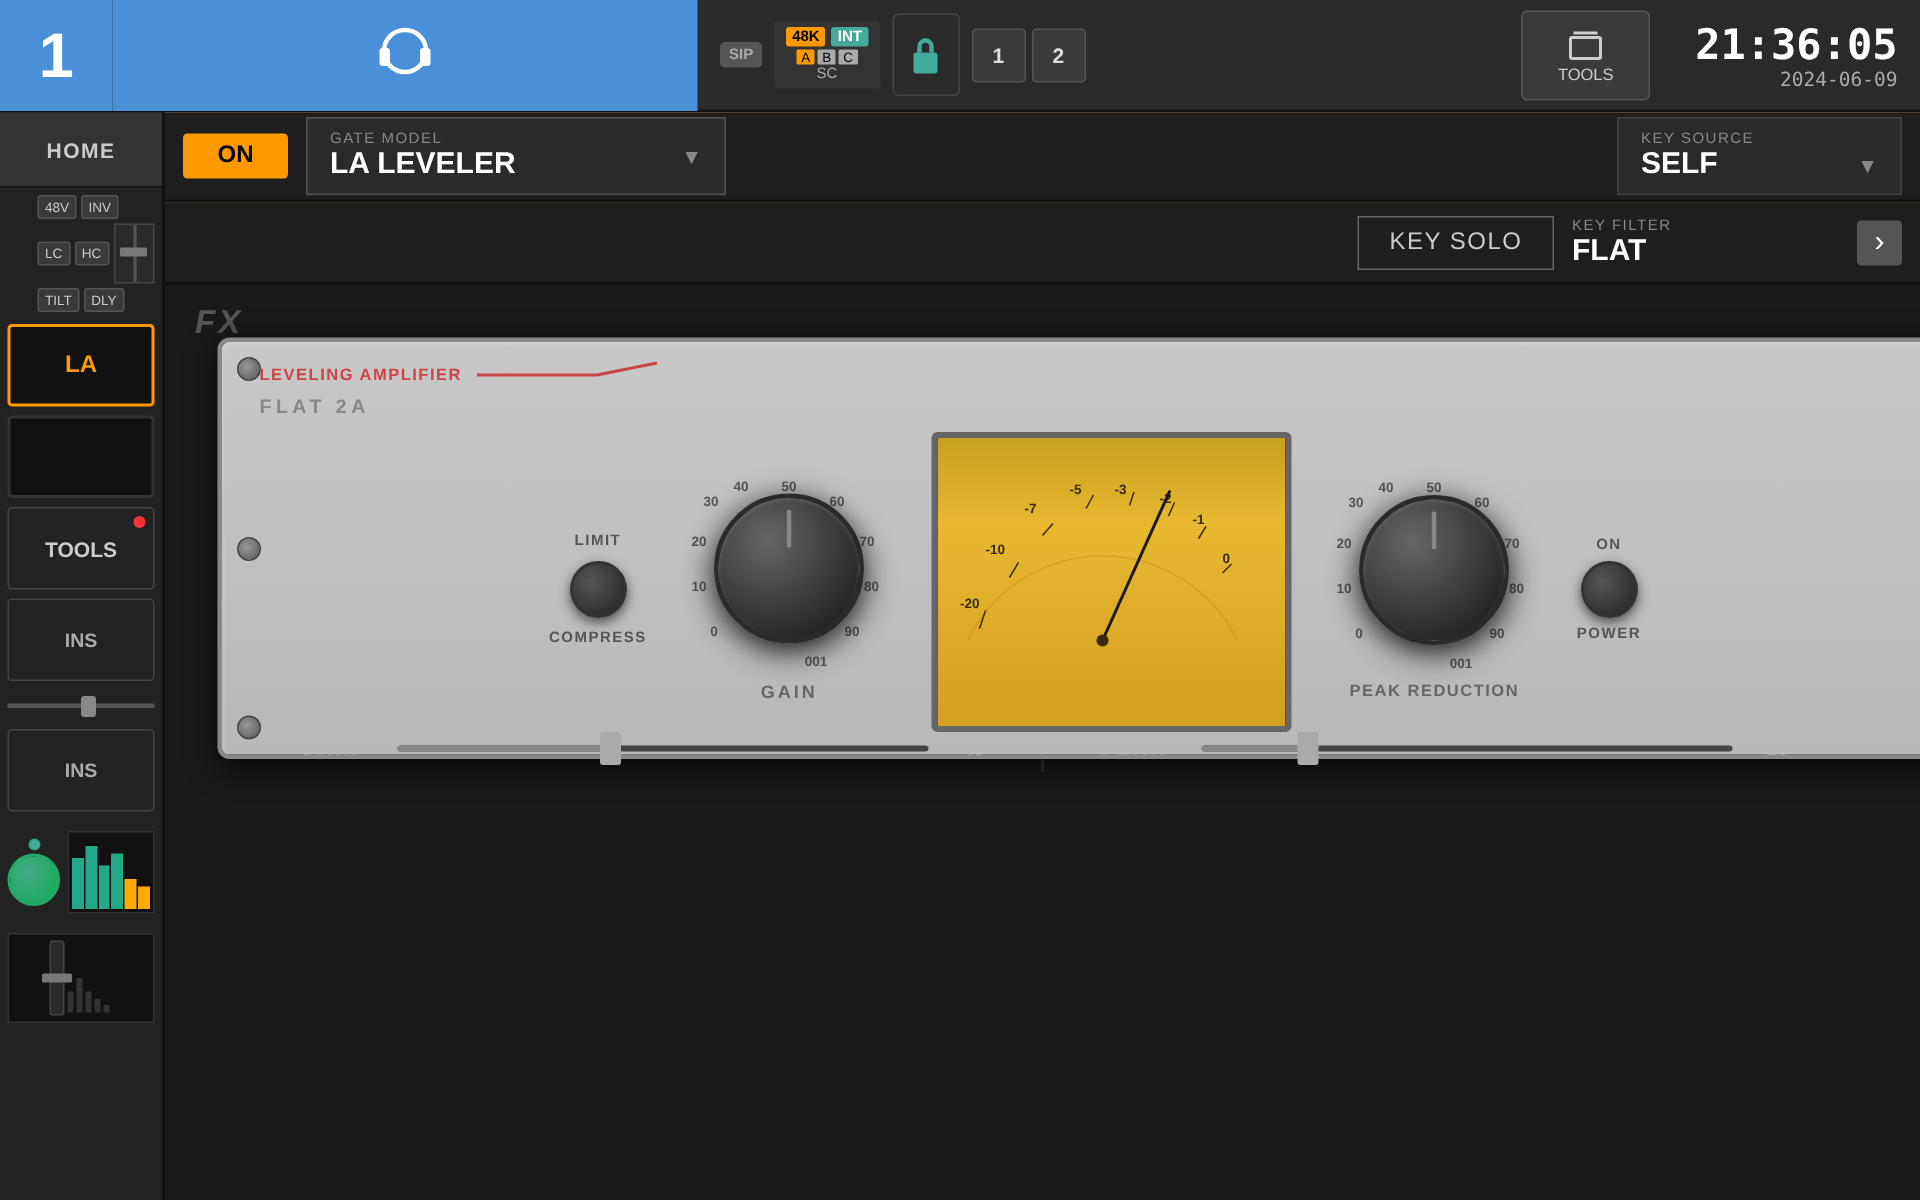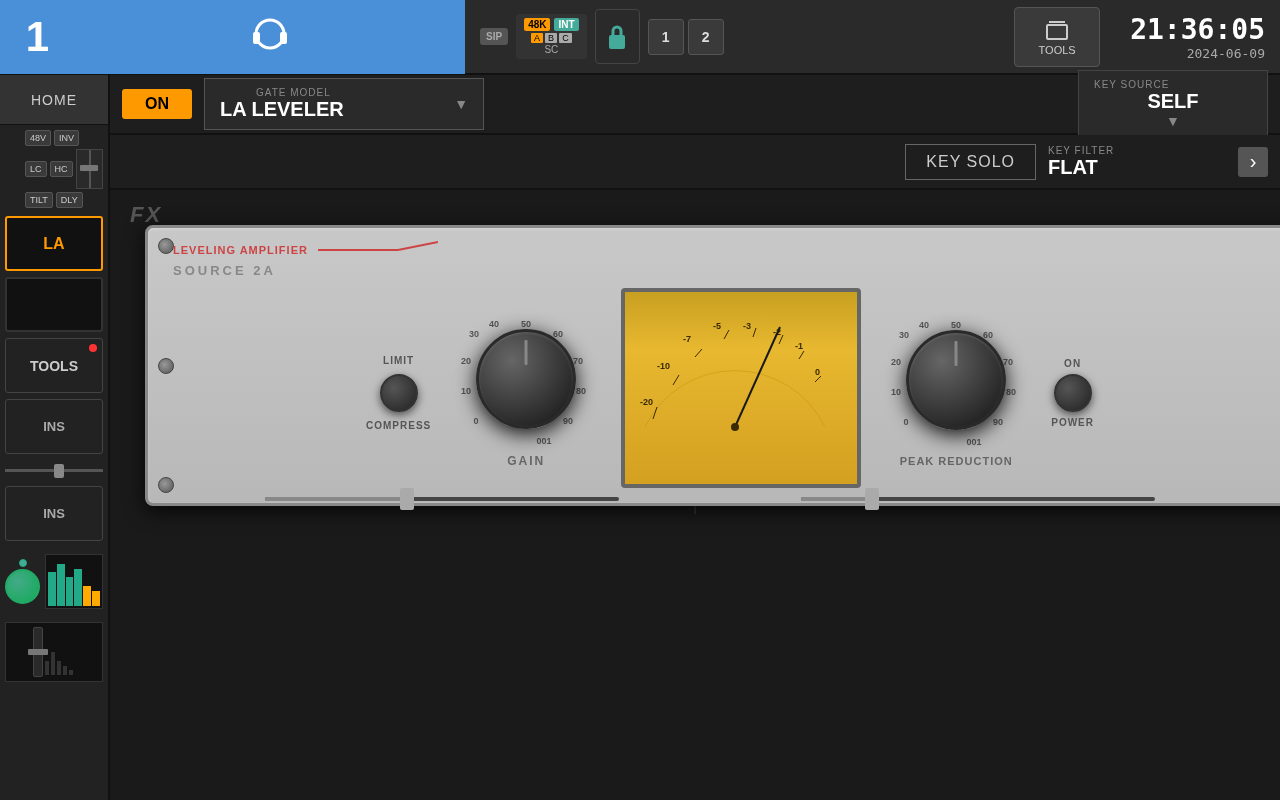--- a/index.html
+++ b/index.html
@@ -24,21 +24,21 @@
     .lock-icon { width: 45px; height: 55px; display: flex; align-items: center; justify-content: center; background: #2a2a2a; border: 1px solid #444; border-radius: 4px; }
     .ch-buttons { display: flex; gap: 4px; }
     .ch-btn { width: 36px; height: 36px; background: #3a3a3a; border: 1px solid #555; color: #ddd; font-size: 14px; font-weight: bold; display: flex; align-items: center; justify-content: center; border-radius: 3px; cursor: pointer; }
     .tools-btn { display: flex; flex-direction: column; align-items: center; justify-content: center; background: #3a3a3a; border: 1px solid #555; width: 86px; height: 60px; border-radius: 4px; cursor: pointer; color: #ccc; font-size: 11px; gap: 2px; margin-left: auto; }
     .clock-area { background: #2a2a2a; padding: 8px 15px; text-align: right; min-width: 160px; }
     .clock-time { color: white; font-size: 28px; font-weight: bold; font-family: monospace; }
     .clock-date { color: #aaa; font-size: 13px; font-family: monospace; }
 
     
     .left-sidebar { position: absolute; top: 75px; left: 0; width: 110px; height: 725px; background: #222; border-right: 2px solid #111; display: flex; flex-direction: column; }
-    .home-btn { height: 50px; background: #333; display: flex; align-items: center; justify-content: center; color: #ccc; font-size: 14px; font-weight: normal; letter-spacing: 1px; border-bottom: 1px solid #111; cursor: pointer; }
+    .home-btn { height: 50px; background: #333; display: flex; align-items: center; justify-content: center; color: #ccc; font-size: 14px; font-weight: bold; letter-spacing: 1px; border-bottom: 1px solid #111; cursor: pointer; }
     .sidebar-controls { padding: 5px; display: flex; flex-direction: column; gap: 3px; }
     .ctrl-row { display: flex; gap: 3px; align-items: center; padding-left: 20px; }
     .ctrl-btn { background: #3a3a3a; border: 1px solid #555; color: #ccc; font-size: 9px; padding: 2px 4px; border-radius: 2px; cursor: pointer; white-space: nowrap; }
     .sidebar-slot { margin: 3px 5px; height: 55px; background: #111; border: 2px solid #f90; border-radius: 3px; display: flex; align-items: center; justify-content: center; color: #f90; font-size: 16px; font-weight: bold; cursor: pointer; position: relative; }
     .sidebar-slot-empty { margin: 3px 5px; height: 55px; background: #111; border: 2px solid #333; border-radius: 3px; cursor: pointer; }
     .sidebar-slot-comp { margin: 3px 5px; height: 55px; background: #222; border: 1px solid #444; border-radius: 3px; display: flex; align-items: center; justify-content: center; cursor: pointer; position: relative; }
     .comp-label { color: #ccc; font-size: 14px; font-weight: bold; }
     .red-dot { width: 8px; height: 8px; background: #f33; border-radius: 50%; position: absolute; top: 5px; right: 5px; }
     .ins-slot { margin: 3px 5px; height: 55px; background: #222; border: 1px solid #444; border-radius: 3px; display: flex; align-items: center; justify-content: center; cursor: pointer; }
     .ins-label { color: #aaa; font-size: 13px; font-weight: bold; }
@@ -49,21 +49,21 @@
     .mini-knob { width: 35px; height: 35px; border-radius: 50%; background: radial-gradient(circle at 35% 35%, #4a8, #1a5); border: 2px solid #2a6; }
     .mini-meter { flex: 1; height: 55px; background: #111; border: 1px solid #333; }
     .fader-bottom { margin: 3px 5px; height: 60px; background: #111; border: 1px solid #333; display: flex; align-items: center; justify-content: center; }
 
     
     .main-content { position: absolute; top: 75px; left: 110px; right: 0; bottom: 0; background: #fdba74; display: flex; flex-direction: column; }
 
     
     .gate-section { background: #1e1e1e; border-bottom: 2px solid #111; padding: 8px 12px; display: flex; align-items: center; gap: 12px; height: 60px; }
     .on-btn { background: #f90; color: #000; font-weight: bold; font-size: 16px; padding: 6px 20px; border-radius: 3px; border: none; cursor: pointer; min-width: 70px; }
-    .gate-model-label { color: #888; font-size: 10px; letter-spacing: 1px; margin-left: 36px; }
+    .gate-model-label { color: #888; font-size: 10px; letter-spacing: 1px; }
     .gate-model-value { color: white; font-size: 20px; font-weight: bold; }
     .gate-dropdown { background: #2a2a2a; border: 1px solid #555; color: white; padding: 8px 15px; display: flex; align-items: center; justify-content: space-between; width: 280px; cursor: pointer; }
     .dropdown-arrow { color: #888; font-size: 14px; }
     .key-label { color: #888; font-size: 10px; letter-spacing: 1px; }
     .key-value { color: white; font-size: 20px; font-weight: bold; }
     .key-dropdown { background: #2a2a2a; border: 1px solid #444; padding: 8px 15px; display: flex; flex-direction: column; width: 190px; cursor: pointer; }
 
     
     .key-filter-row { background: #1e1e1e; border-bottom: 2px solid #111; padding: 8px 12px; display: flex; align-items: center; justify-content: flex-end; gap: 12px; height: 55px; }
     .key-solo-btn { background: transparent; border: 1px solid #666; color: #ccc; font-size: 16px; padding: 8px 20px; cursor: pointer; letter-spacing: 1px; }
@@ -250,21 +250,21 @@
     <div class="gate-dropdown">
       <div>
         <div class="gate-model-label">GATE MODEL</div>
         <div class="gate-model-value">LA LEVELER</div>
       </div>
       <span class="dropdown-arrow">▼</span>
     </div>
     <div style="flex:1;"></div>
     <div class="key-dropdown">
       <div class="key-label">KEY SOURCE</div>
-      <div style="display:flex; align-items:center; justify-content:space-between;flex-direction:column;">
+      <div style="display:flex; align-items:center; justify-content:space-between;">
         <div class="key-value">SELF</div>
         <span style="color:#888; font-size:14px;">▼</span>
       </div>
     </div>
   </div>
 
   <div class="key-filter-row">
     <button class="key-solo-btn">KEY SOLO</button>
     <div class="key-filter-box">
       <div class="key-filter-text">
@@ -288,21 +288,21 @@
 
       <div style="position:absolute; top: 12px; left: 25px;">
         <div style="display:flex; align-items:center; gap: 10px;">
           <div style="color:#cc4444; font-size:11px; font-weight:bold; letter-spacing:1px; text-transform:uppercase;">LEVELING AMPLIFIER</div>
 
           <svg width="120" height="20">
             <line x1="0" y1="10" x2="80" y2="10" stroke="#cc4444" stroke-width="2"></line>
             <line x1="80" y1="10" x2="120" y2="2" stroke="#cc4444" stroke-width="2"></line>
           </svg>
         </div>
-        <div style="color:#888; font-size:13px; font-weight:bold; letter-spacing:3px; margin-top:3px;">SOURCE 2A</div>
+        <div style="color:#888; font-size:13px; font-weight:bold; letter-spacing:3px; margin-top:3px;">FLAT 2A</div>
       </div>
 
       <div style="display:flex; align-items:center; gap:25px; width:100%; margin-top:25px; justify-content:center;">
 
         <div class="compress-section">
           <div style="color:#555; font-size:10px; font-weight:bold; letter-spacing:1px;">LIMIT</div>
           <div class="small-knob"></div>
           <div style="color:#555; font-size:10px; font-weight:bold; letter-spacing:1px;">COMPRESS</div>
         </div>
 

